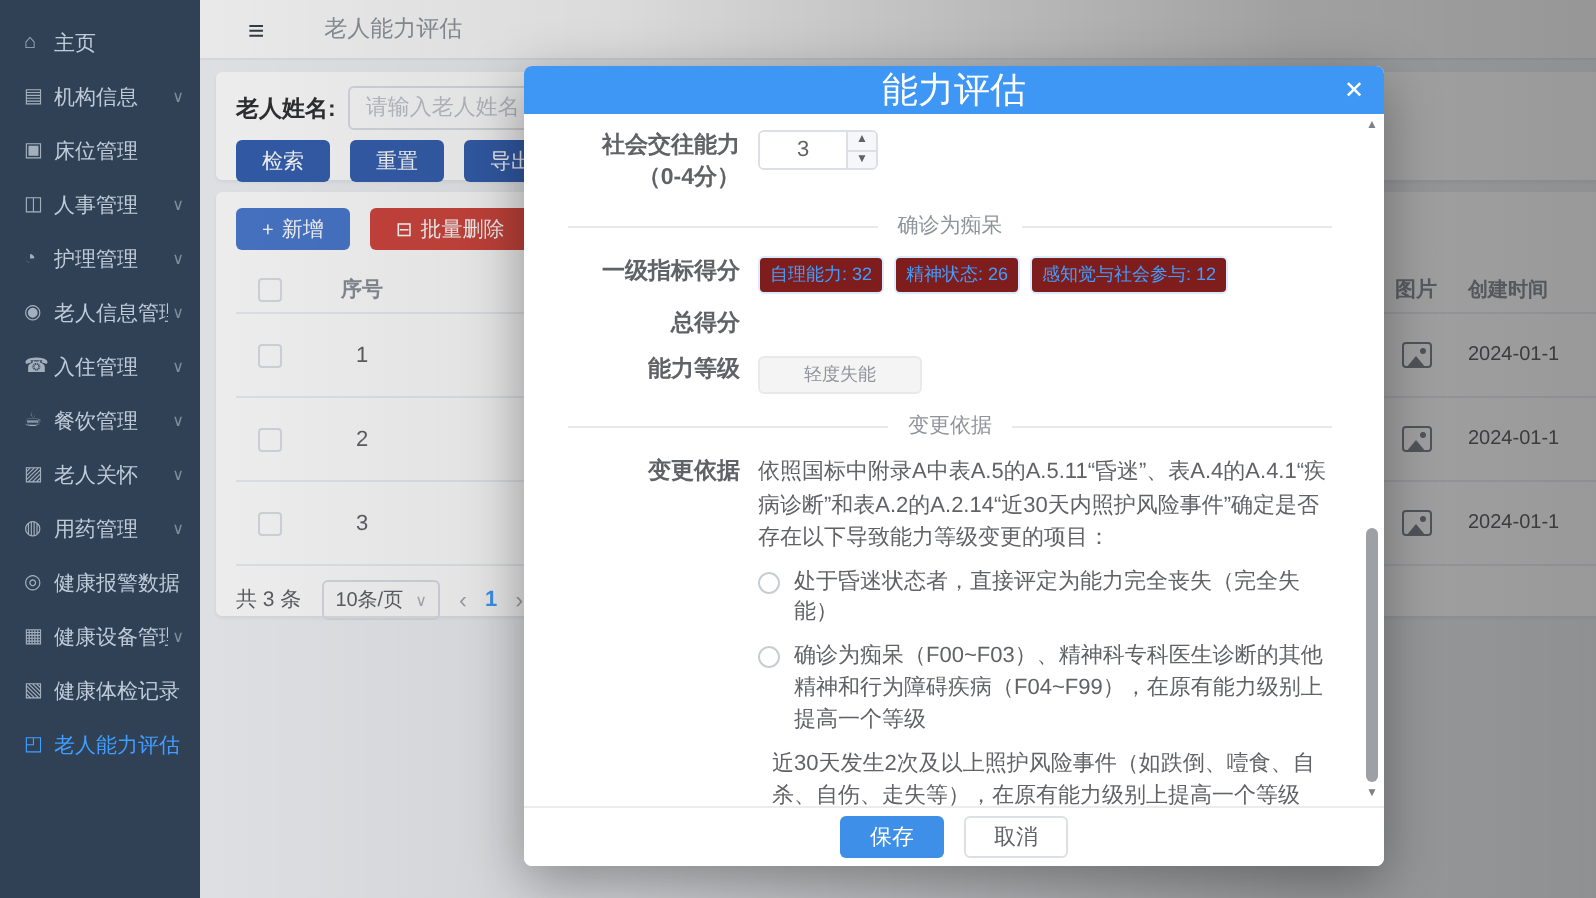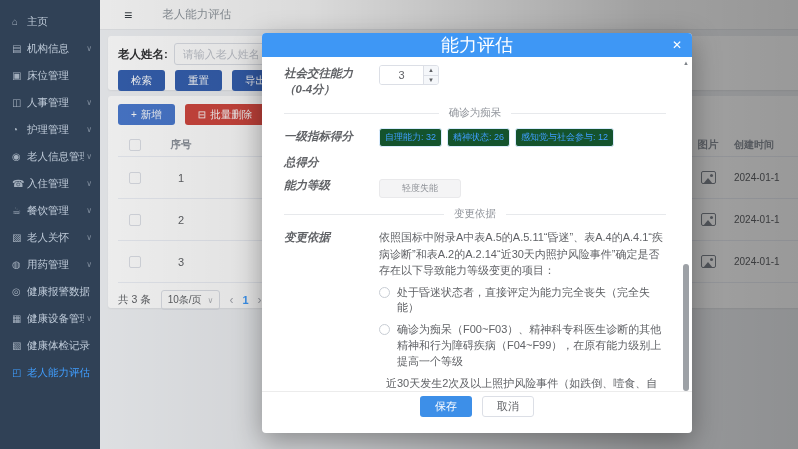--- a/index.html
+++ b/index.html
@@ -77,40 +77,40 @@
   
   .mask { position:absolute; left:100px; top:0; right:0; bottom:0; z-index:40;
           background:linear-gradient(90deg, rgba(0,0,0,.07) 0%, rgba(0,0,0,.13) 30%, rgba(0,0,0,.36) 78%, rgba(0,0,0,.40) 100%); }
 
   
   .modal { position:absolute; left:262px; top:33px; width:430px; height:400px; background:#fff; border-radius:4px; z-index:60; box-shadow:0 8px 28px rgba(0,0,0,.35); overflow:hidden; }
   .m-head { height:24px; background:#3e97f5; display:flex; align-items:center; justify-content:center; position:relative; }
   .m-title { color:#fff; font-size:18px; }
   .m-close { position:absolute; right:10px; top:0; height:24px; display:flex; align-items:center; color:#fff; font-size:12px; cursor:pointer; }
   .m-body { position:absolute; top:24px; bottom:30px; left:0; right:0; padding:8px 26px 0 22px; overflow:hidden; }
-  .m-foot { position:absolute; bottom:12px; left:0; right:0; height:30px; border-top:1px solid #ececec; display:flex; align-items:center; justify-content:center; gap:10px; background:#fff; }
+  .m-foot { position:absolute; bottom:0; left:0; right:0; height:30px; border-top:1px solid #ececec; display:flex; align-items:center; justify-content:center; gap:10px; background:#fff; }
   .mbtn { height:21px; width:52px; border-radius:3px; font-size:11px; border:none; cursor:pointer; }
   .mbtn-save { background:#3d8fe8; color:#fff; }
   .mbtn-cancel { background:#fff; border:1px solid #dcdfe6; color:#606266; }
 
   .frow { display:flex; margin-bottom:7px; }
-  .flabel { width:86px; flex:none; font-size:11.5px; font-weight:bold; color:#606266; line-height:16px;font-style:italic; }
+  .flabel { width:86px; flex:none; text-align:right; font-size:11.5px; font-weight:bold; color:#606266; line-height:16px; }
   .fval { margin-left:9px; flex:1; }
   .divider { display:flex; align-items:center; margin:9px 0 8px; }
   .divider .dl { flex:1; height:1px; background:#e7e9ec; }
   .divider .dt { padding:0 10px; font-size:10.5px; color:#8f939a; }
 
   .num-input { display:inline-flex; width:60px; height:20px; border:1px solid #dcdfe6; border-radius:3px; overflow:hidden; }
   .num-input input { flex:1; width:36px; border:none; outline:none; text-align:center; font-size:11px; color:#606266; }
   .num-spin { width:15px; border-left:1px solid #dcdfe6; display:flex; flex-direction:column; }
   .num-spin span { flex:1; font-size:6px; color:#606266; background:#f5f7fa; display:flex; align-items:center; justify-content:center; cursor:pointer; }
   .num-spin span:first-child { border-bottom:1px solid #dcdfe6; }
 
   .badges { display:flex; gap:5px; flex-wrap:wrap; }
-  .badge-blue { font-size:9px; color:#409EFF; background:#14532d; border:1px solid #d9ecff; border-radius:3px; padding:2px 5px; white-space:nowrap; }
+  .badge-blue { font-size:9px; color:#409EFF; background:#7f1d1d; border:1px solid #d9ecff; border-radius:3px; padding:2px 5px; white-space:nowrap; }
   .score-big { color:#409EFF; font-size:15px; font-weight:bold; }
   .score-suffix { color:#606266; font-size:10.5px; margin-left:3px; }
 
   .desc { font-size:11px; color:#606266; line-height:1.5; }
   .opt { display:flex; margin-top:6px; }
   .radio { width:11px; height:11px; border:1px solid #c8cdd4; border-radius:50%; background:#fff; flex:none; margin-top:2px; cursor:pointer; }
   .opt-text { font-size:11px; color:#606266; line-height:1.45; margin-left:7px; }
 
   .sbar { position:absolute; right:1px; top:26px; bottom:32px; width:10px; }
   .sb-up, .sb-dn { position:absolute; left:0; width:10px; height:8px; font-size:6px; color:#7d8288; text-align:center; line-height:8px; }

